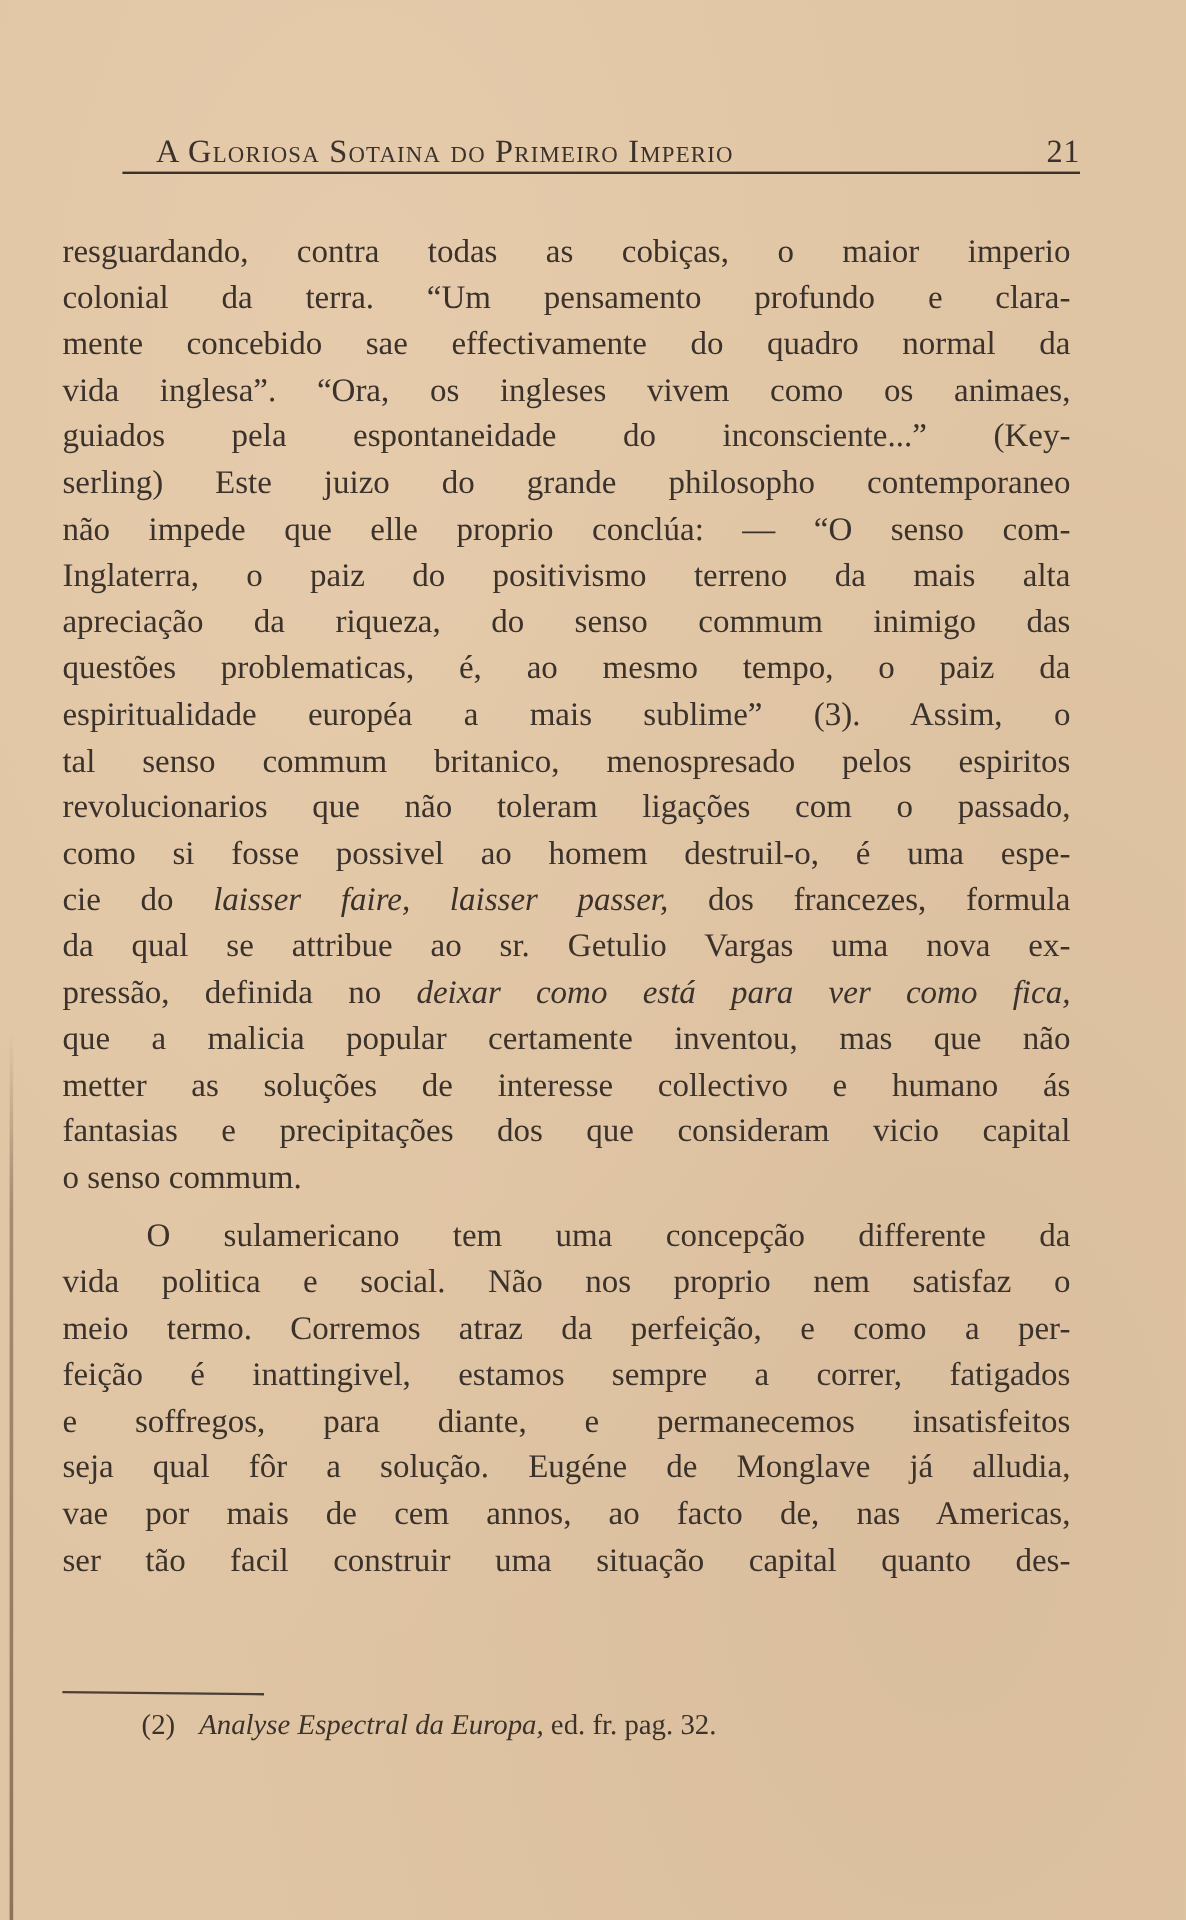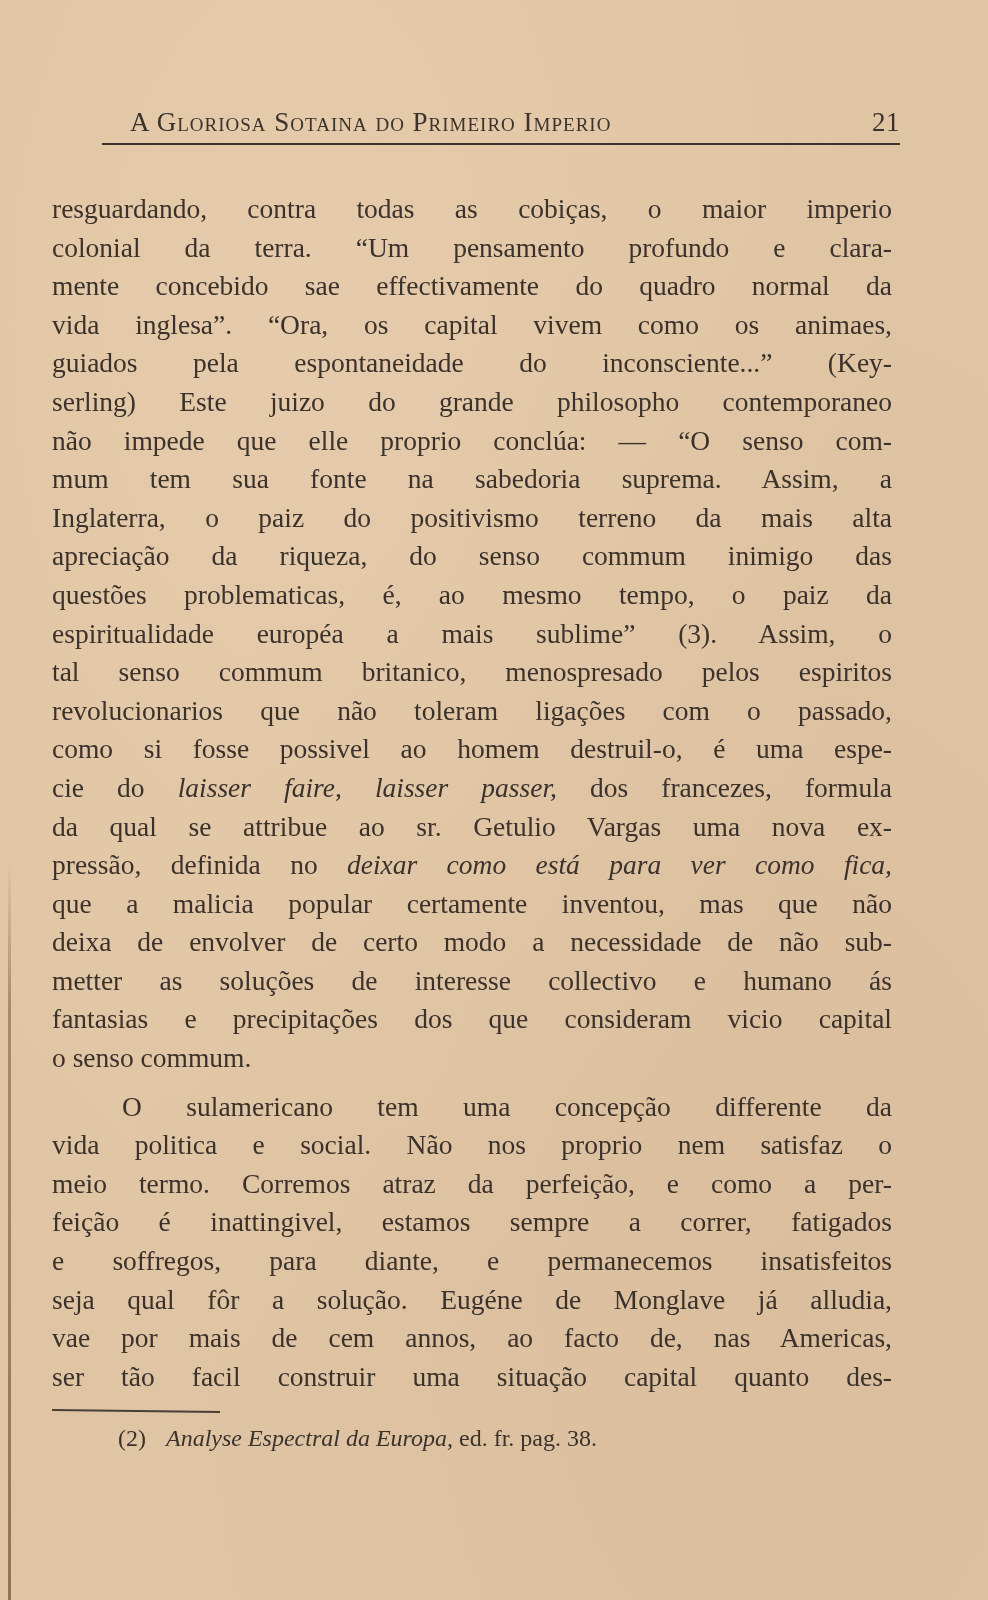--- a/index.html
+++ b/index.html
@@ -16,21 +16,21 @@
       radial-gradient(ellipse at 30% 20%, rgba(240,215,185,0.35), transparent 60%),
       radial-gradient(ellipse at 80% 80%, rgba(200,170,140,0.25), transparent 60%),
       #e0c5a4;
   }
   .binding-edge {
     position: absolute; left: 8px; top: 860px; width: 3px; height: 740px;
     background: linear-gradient(to bottom, rgba(120,90,70,0), rgba(120,90,70,0.55) 20%, rgba(110,80,60,0.7));
   }
   .running-head {
     position: absolute; left: 130px; top: 102px; width: 770px; height: 40px;
-    display: flex; justify-content: space-between; align-items: center;
+    display: flex; justify-content: space-between; align-items: flex-end;
     font-size: 27px; letter-spacing: 0.5px;
   }
   .running-head .title { font-variant: small-caps; letter-spacing: 1px; }
   .head-rule {
     position: absolute; left: 102px; top: 143px; width: 798px; height: 2px;
     background: #3b322c;
   }
   .body-text {
     position: absolute; left: 52px; top: 190px; width: 840px;
     font-size: 27.5px; line-height: 38.6px;
@@ -63,50 +63,48 @@
   <div class="running-head">
     <span class="title">A Gloriosa Sotaina do Primeiro Imperio</span>
     <span class="pnum">21</span>
   </div>
   <div class="head-rule"></div>
 
   <div class="body-text">
     <span class="line">resguardando, contra todas as cobiças, o maior imperio</span>
     <span class="line">colonial da terra. “Um pensamento profundo e clara-</span>
     <span class="line">mente concebido sae effectivamente do quadro normal da</span>
-    <span class="line">vida inglesa”. “Ora, os capital vivem como os animaes,</span>
+    <span class="line">vida inglesa”. “Ora, os ingleses vivem como os animaes,</span>
     <span class="line">guiados pela espontaneidade do inconsciente...” (Key-</span>
     <span class="line">serling) Este juizo do grande philosopho contemporaneo</span>
     <span class="line">não impede que elle proprio conclúa: — “O senso com-</span>
-    <span class="line">mum tem sua fonte na sabedoria suprema. Assim, a</span>
     <span class="line">Inglaterra, o paiz do positivismo terreno da mais alta</span>
     <span class="line">apreciação da riqueza, do senso commum inimigo das</span>
     <span class="line">questões problematicas, é, ao mesmo tempo, o paiz da</span>
     <span class="line">espiritualidade européa a mais sublime” (3). Assim, o</span>
     <span class="line">tal senso commum britanico, menospresado pelos espiritos</span>
     <span class="line">revolucionarios que não toleram ligações com o passado,</span>
     <span class="line">como si fosse possivel ao homem destruil-o, é uma espe-</span>
     <span class="line"><span>cie do </span><i>laisser faire, laisser passer,</i><span> dos francezes, formula</span></span>
     <span class="line">da qual se attribue ao sr. Getulio Vargas uma nova ex-</span>
     <span class="line"><span>pressão, definida no </span><i>deixar como está para ver como fica,</i></span>
     <span class="line">que a malicia popular certamente inventou, mas que não</span>
-    <span class="line">deixa de envolver de certo modo a necessidade de não sub-</span>
     <span class="line">metter as soluções de interesse collectivo e humano ás</span>
     <span class="line">fantasias e precipitações dos que consideram vicio capital</span>
     <span class="line last">o senso commum.</span>
 
     <span class="line indent para-gap">O sulamericano tem uma concepção differente da</span>
     <span class="line">vida politica e social. Não nos proprio nem satisfaz o</span>
     <span class="line">meio termo. Corremos atraz da perfeição, e como a per-</span>
     <span class="line">feição é inattingivel, estamos sempre a correr, fatigados</span>
     <span class="line">e soffregos, para diante, e permanecemos insatisfeitos</span>
     <span class="line">seja qual fôr a solução. Eugéne de Monglave já alludia,</span>
     <span class="line">vae por mais de cem annos, ao facto de, nas Americas,</span>
     <span class="line">ser tão facil construir uma situação capital quanto des-</span>
   </div>
 
   <div class="foot-rule"></div>
   <div class="footnote">
     <span class="num">(2)</span>
     <i>Analyse Espectral da Europa,</i>
-    <span>ed. fr. pag. 38.</span>
+    <span>ed. fr. pag. 32.</span>
   </div>
 </div>
 
 </body></html>

